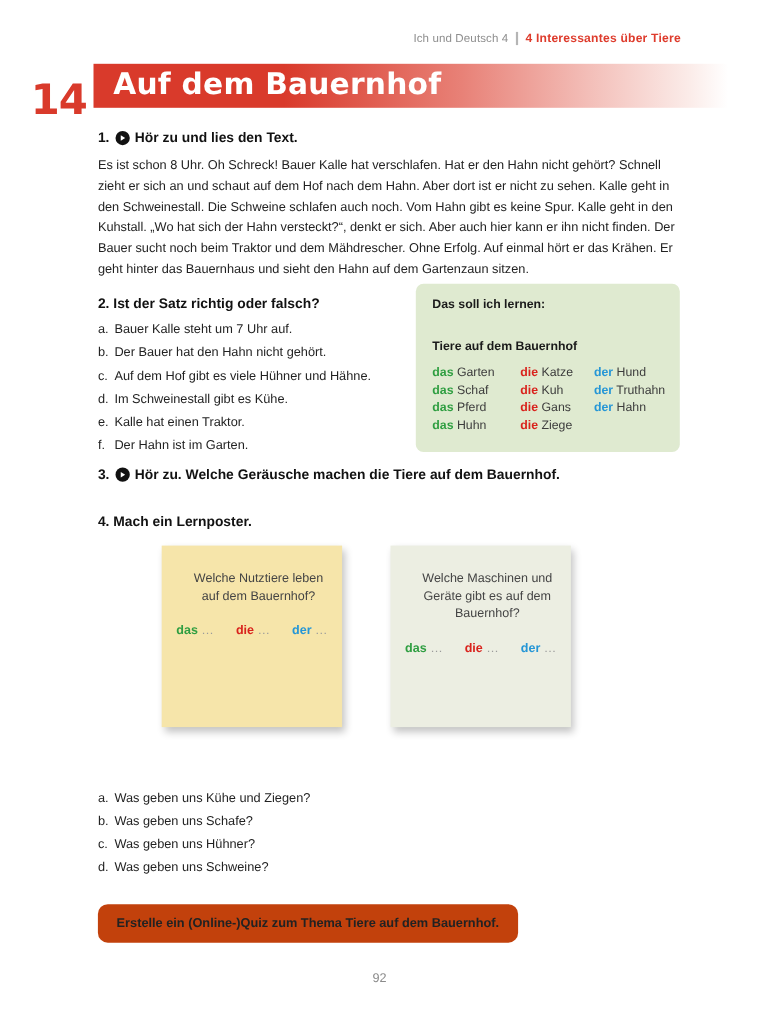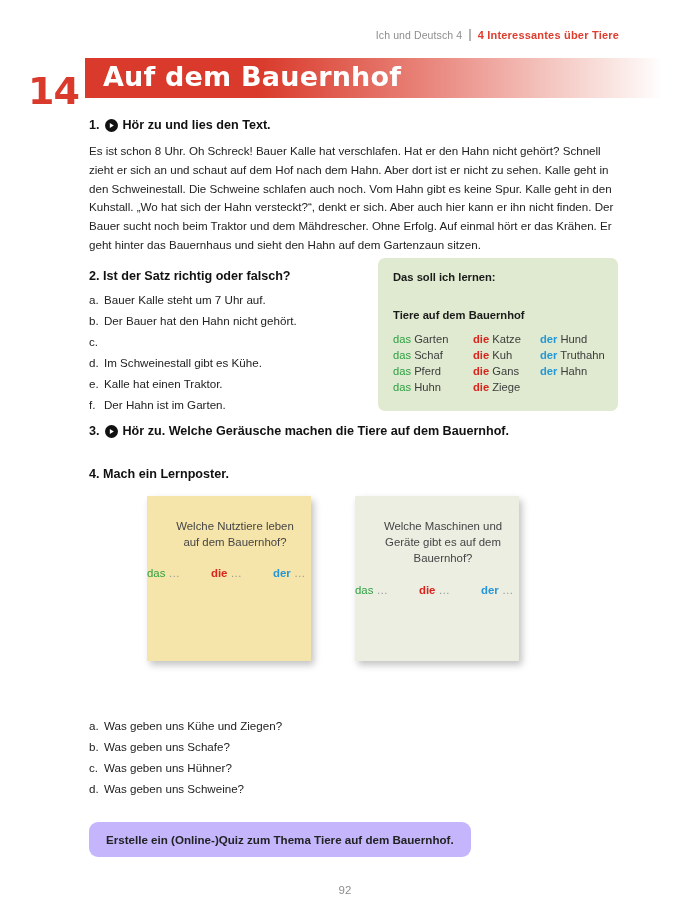--- a/index.html
+++ b/index.html
@@ -174,21 +174,21 @@
   .vocab-col { flex: 0 0 auto; }
   .vocab-col:nth-child(1) { width: 80px; }
   .vocab-col:nth-child(2) { width: 67px; }
   .vocab-col:nth-child(3) { width: 70px; }
   .vocab-row {
     font-size: 11.2px;
     line-height: 1.44;
     color: #3c3c3c;
     white-space: nowrap;
   }
-  .art-das { color: #2f9e41; font-weight: 400; }
+  .art-das { color: #2f9e41; font-weight: 700; }
   .art-die { color: #d9231d; font-weight: 700; }
   .art-der { color: #2596d6; font-weight: 700; }
 
   
   .posters {
     display: flex;
     gap: 0px;
   }
   .poster {
     position: relative;
@@ -212,27 +212,28 @@
     font-size: 11.4px;
     line-height: 1.42;
     color: #444444;
     padding: 0 10px;
     margin-left: 12px;
   }
   .poster-arts {
     margin-top: 17px;
     font-size: 11.4px;
     display: flex;
-    gap: 31px;
+    justify-content: center;
+    gap: 20px;
   }
   .poster-arts .dots { color: #9b9b9b; }
 
   
   .quizbox {
-    background: #c4b5fd;
+    background: #c2410c;
     border-radius: 9px;
     padding: 11px 17px 11px 17px;
     font-size: 11.6px;
     font-weight: 700;
     color: #222222;
     display: inline-block;
   }
 
   
   .pagenum {
@@ -274,20 +275,21 @@
     <div class="qlist-item">
       <span class="qlist-label">a.</span>
       <span>Bauer Kalle steht um 7 Uhr auf.</span>
     </div>
     <div class="qlist-item">
       <span class="qlist-label">b.</span>
       <span>Der Bauer hat den Hahn nicht gehört.</span>
     </div>
     <div class="qlist-item">
       <span class="qlist-label">c.</span>
+      <span>Auf dem Hof gibt es viele Hühner und Hähne.</span>
     </div>
     <div class="qlist-item">
       <span class="qlist-label">d.</span>
       <span>Im Schweinestall gibt es Kühe.</span>
     </div>
     <div class="qlist-item">
       <span class="qlist-label">e.</span>
       <span>Kalle hat einen Traktor.</span>
     </div>
     <div class="qlist-item">

